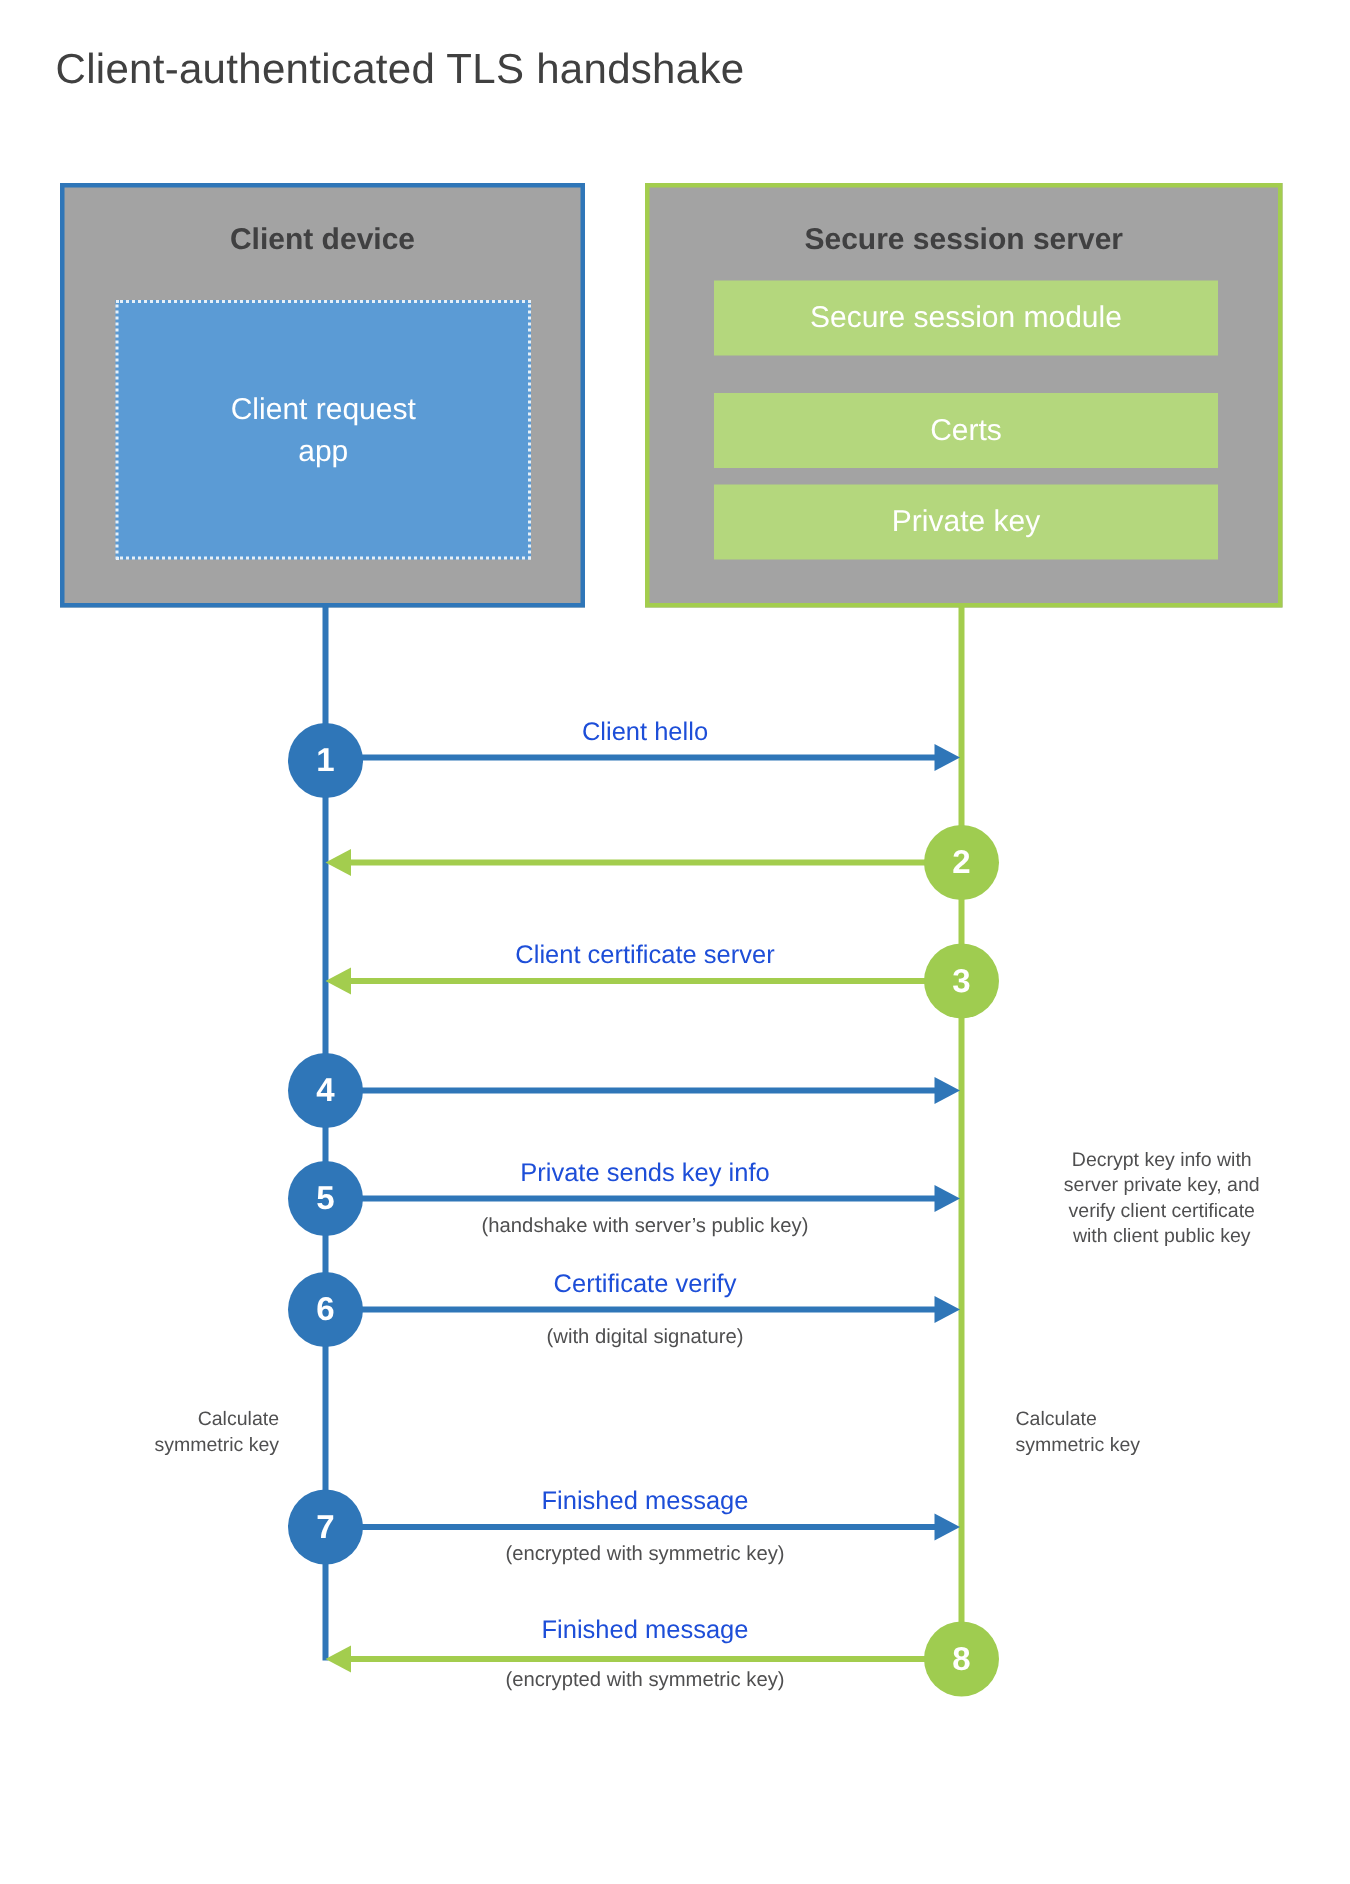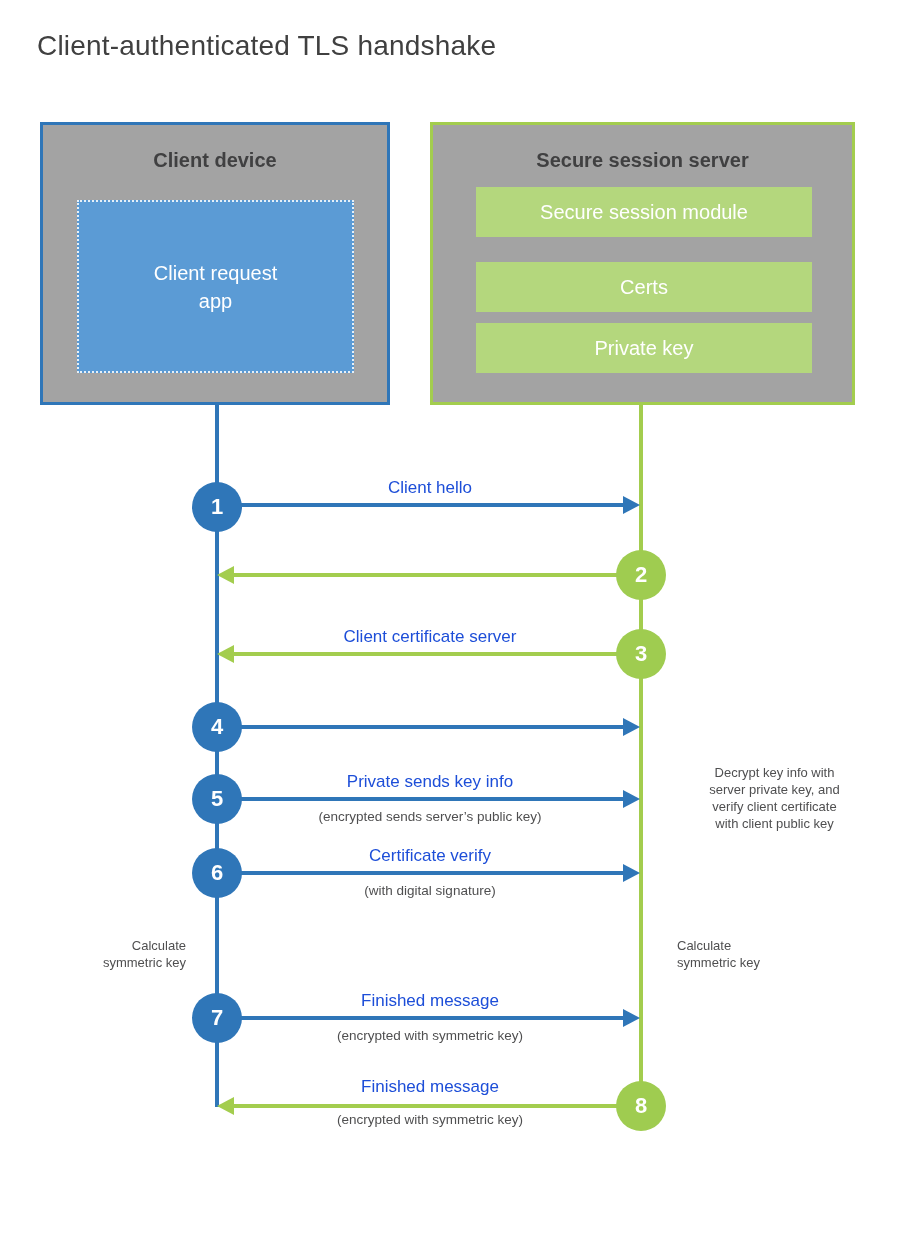--- a/index.html
+++ b/index.html
@@ -170,21 +170,21 @@
   <div class="step-circle green" style="top:629px">3</div>
 
   <div class="arrow-line blue" style="top:725px"></div>
   <div class="arrow-head right" style="top:718px"></div>
   <div class="step-circle blue" style="top:702px">4</div>
 
   <div class="msg-label" style="top:772px">Private sends key info</div>
   <div class="arrow-line blue" style="top:797px"></div>
   <div class="arrow-head right" style="top:790px"></div>
   <div class="step-circle blue" style="top:774px">5</div>
-  <div class="msg-sub" style="top:809px">(encrypted sends server’s public key)</div>
+  <div class="msg-sub" style="top:809px">(handshake with server’s public key)</div>
 
   <div class="msg-label" style="top:846px">Certificate verify</div>
   <div class="arrow-line blue" style="top:871px"></div>
   <div class="arrow-head right" style="top:864px"></div>
   <div class="step-circle blue" style="top:848px">6</div>
   <div class="msg-sub" style="top:883px">(with digital signature)</div>
 
   <div class="msg-label" style="top:991px">Finished message</div>
   <div class="arrow-line blue" style="top:1016px"></div>
   <div class="arrow-head right" style="top:1009px"></div>

